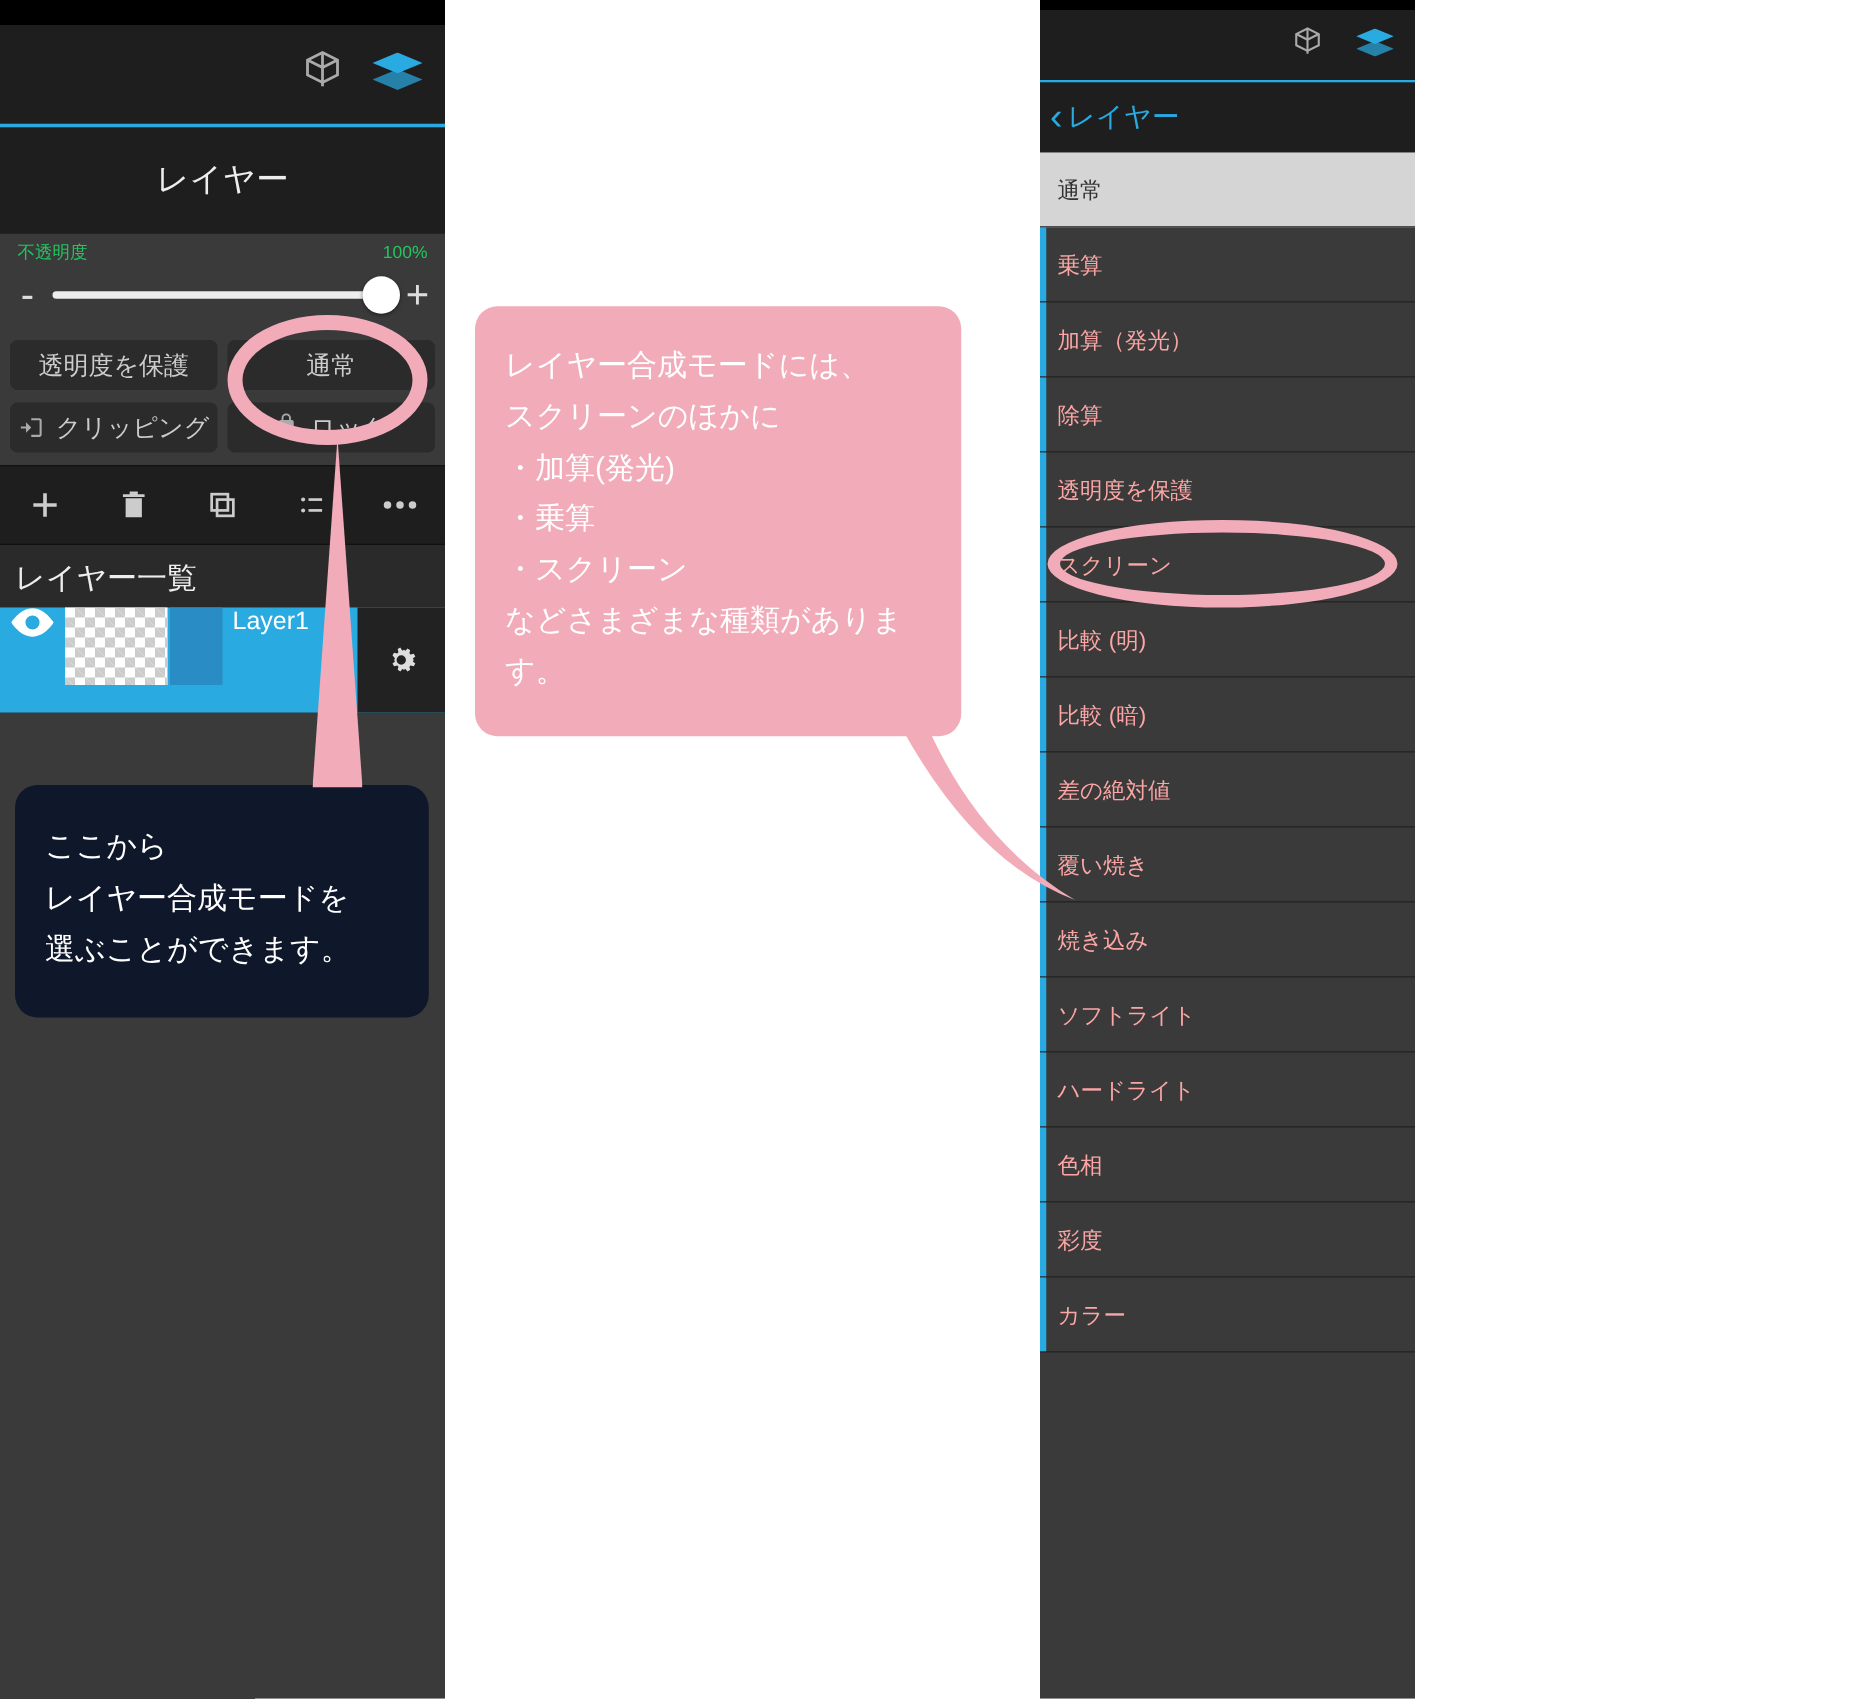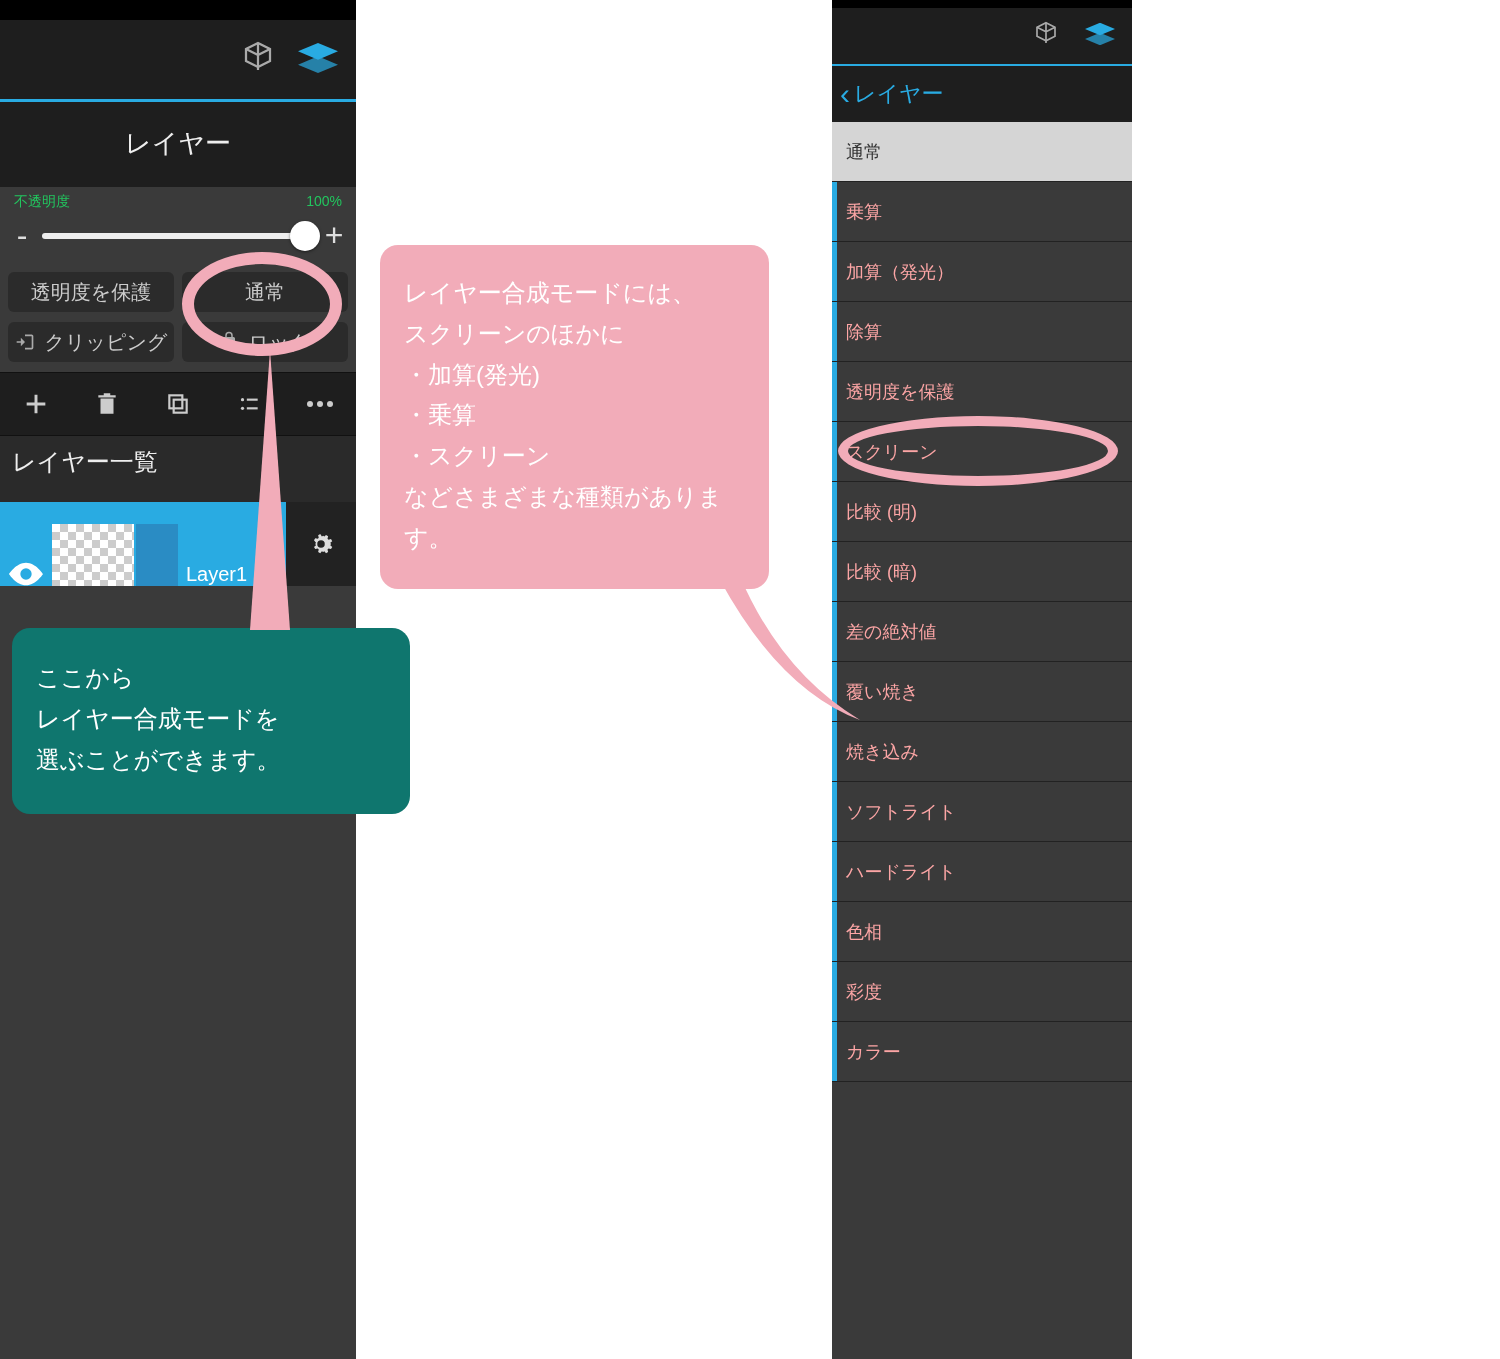--- a/index.html
+++ b/index.html
@@ -16,35 +16,35 @@
   .slider-row { display:flex; align-items:center; padding:6px 10px 18px; gap:8px; }
   .slider-row .minus,.slider-row .plus{font-size:32px;color:#ddd;width:24px;text-align:center;}
   .slider-track { flex:1; height:6px; background:#eee; border-radius:3px; position:relative;}
   .slider-thumb { position:absolute; right:-6px; top:-12px; width:30px;height:30px;background:#fff;border-radius:50%;box-shadow:0 1px 3px rgba(0,0,0,.5);}
   .btn-row { display:flex; gap:8px; padding:0 8px 10px;}
   .dark-btn { flex:1; background:#2b2b2b; height:40px; border-radius:6px; display:flex; align-items:center; justify-content:center; font-size:20px; color:#ccc; position:relative;}
   .dark-btn .chev { position:absolute; right:12px; color:#888;}
   .dark-btn .lock-icon{margin-right:10px;}
   .toolbar { display:flex; align-items:center; justify-content:space-around; height:64px; border-top:1px solid #111; border-bottom:1px solid #111; background:#1e1e1e;}
   .toolbar .tool{width:36px;height:36px;display:flex;align-items:center;justify-content:center;color:#ccc;}
-  .section-label{font-size:24px;color:#eee;padding:10px 12px 24px;background:#2a2a2a;}
-  .layer-row{display:flex;align-items:flex-end;height:84px;background:#29abe2;}
+  .section-label{font-size:24px;color:#eee;padding:10px 12px 8px;background:#2a2a2a;}
+  .layer-row{display:flex;align-items:flex-start;height:84px;background:#29abe2;}
   .layer-row .eye{width:52px;display:flex;justify-content:center;}
   .layer-row .thumb{width:82px;height:62px;background:#fff;background-image:linear-gradient(45deg,#ccc 25%,transparent 25%,transparent 75%,#ccc 75%),linear-gradient(45deg,#ccc 25%,transparent 25%,transparent 75%,#ccc 75%);background-size:16px 16px;background-position:0 0,8px 8px; margin-right:2px;}
   .layer-row .thumb2{width:42px;height:62px;background:#2a8cc4;margin-right:8px;}
   .layer-row .lname{color:#fff;font-size:20px;flex:1;}
   .layer-row .gear-box{width:70px;height:84px;background:#222;display:flex;align-items:center;justify-content:center;}
 
   
   .ring1{position:absolute;border:12px solid #f2acb9;border-radius:50%;width:160px;height:104px;left:182px;top:252px;z-index:4;}
   
   .pointer1{position:absolute;left:250px;top:350px;width:40px;height:280px;z-index:3;}
 
   
-  .callout1{position:absolute;left:12px;top:628px;width:398px;background:#0f766e;border-radius:18px;padding:30px 24px 34px;color:#fff;font-size:24px;line-height:1.7;z-index:2;}
+  .callout1{position:absolute;left:12px;top:628px;width:331px;background:#0f172a;border-radius:18px;padding:30px 24px 34px;color:#fff;font-size:24px;line-height:1.7;z-index:2;}
 
   
   .callout2{position:absolute;left:380px;top:245px;width:389px;background:#f2acb9;border-radius:18px;padding:28px 24px 30px;color:#fff;font-size:24px;line-height:1.7;z-index:2;}
   .tail2{position:absolute;left:720px;top:520px;width:140px;height:240px;z-index:1;}
 
   
   .right-panel{position:absolute;left:832px;top:0;width:300px;height:1359px;background:#3a3a3a;color:#bbb;}
   .right-panel .topbar{height:8px;background:#000;}
   .right-panel .tabbar{height:58px;background:#1e1e1e;display:flex;justify-content:flex-end;align-items:center;gap:16px;padding-right:12px;border-bottom:2px solid #29abe2;}
   .right-panel .tabbar svg{transform:scale(.75);}

